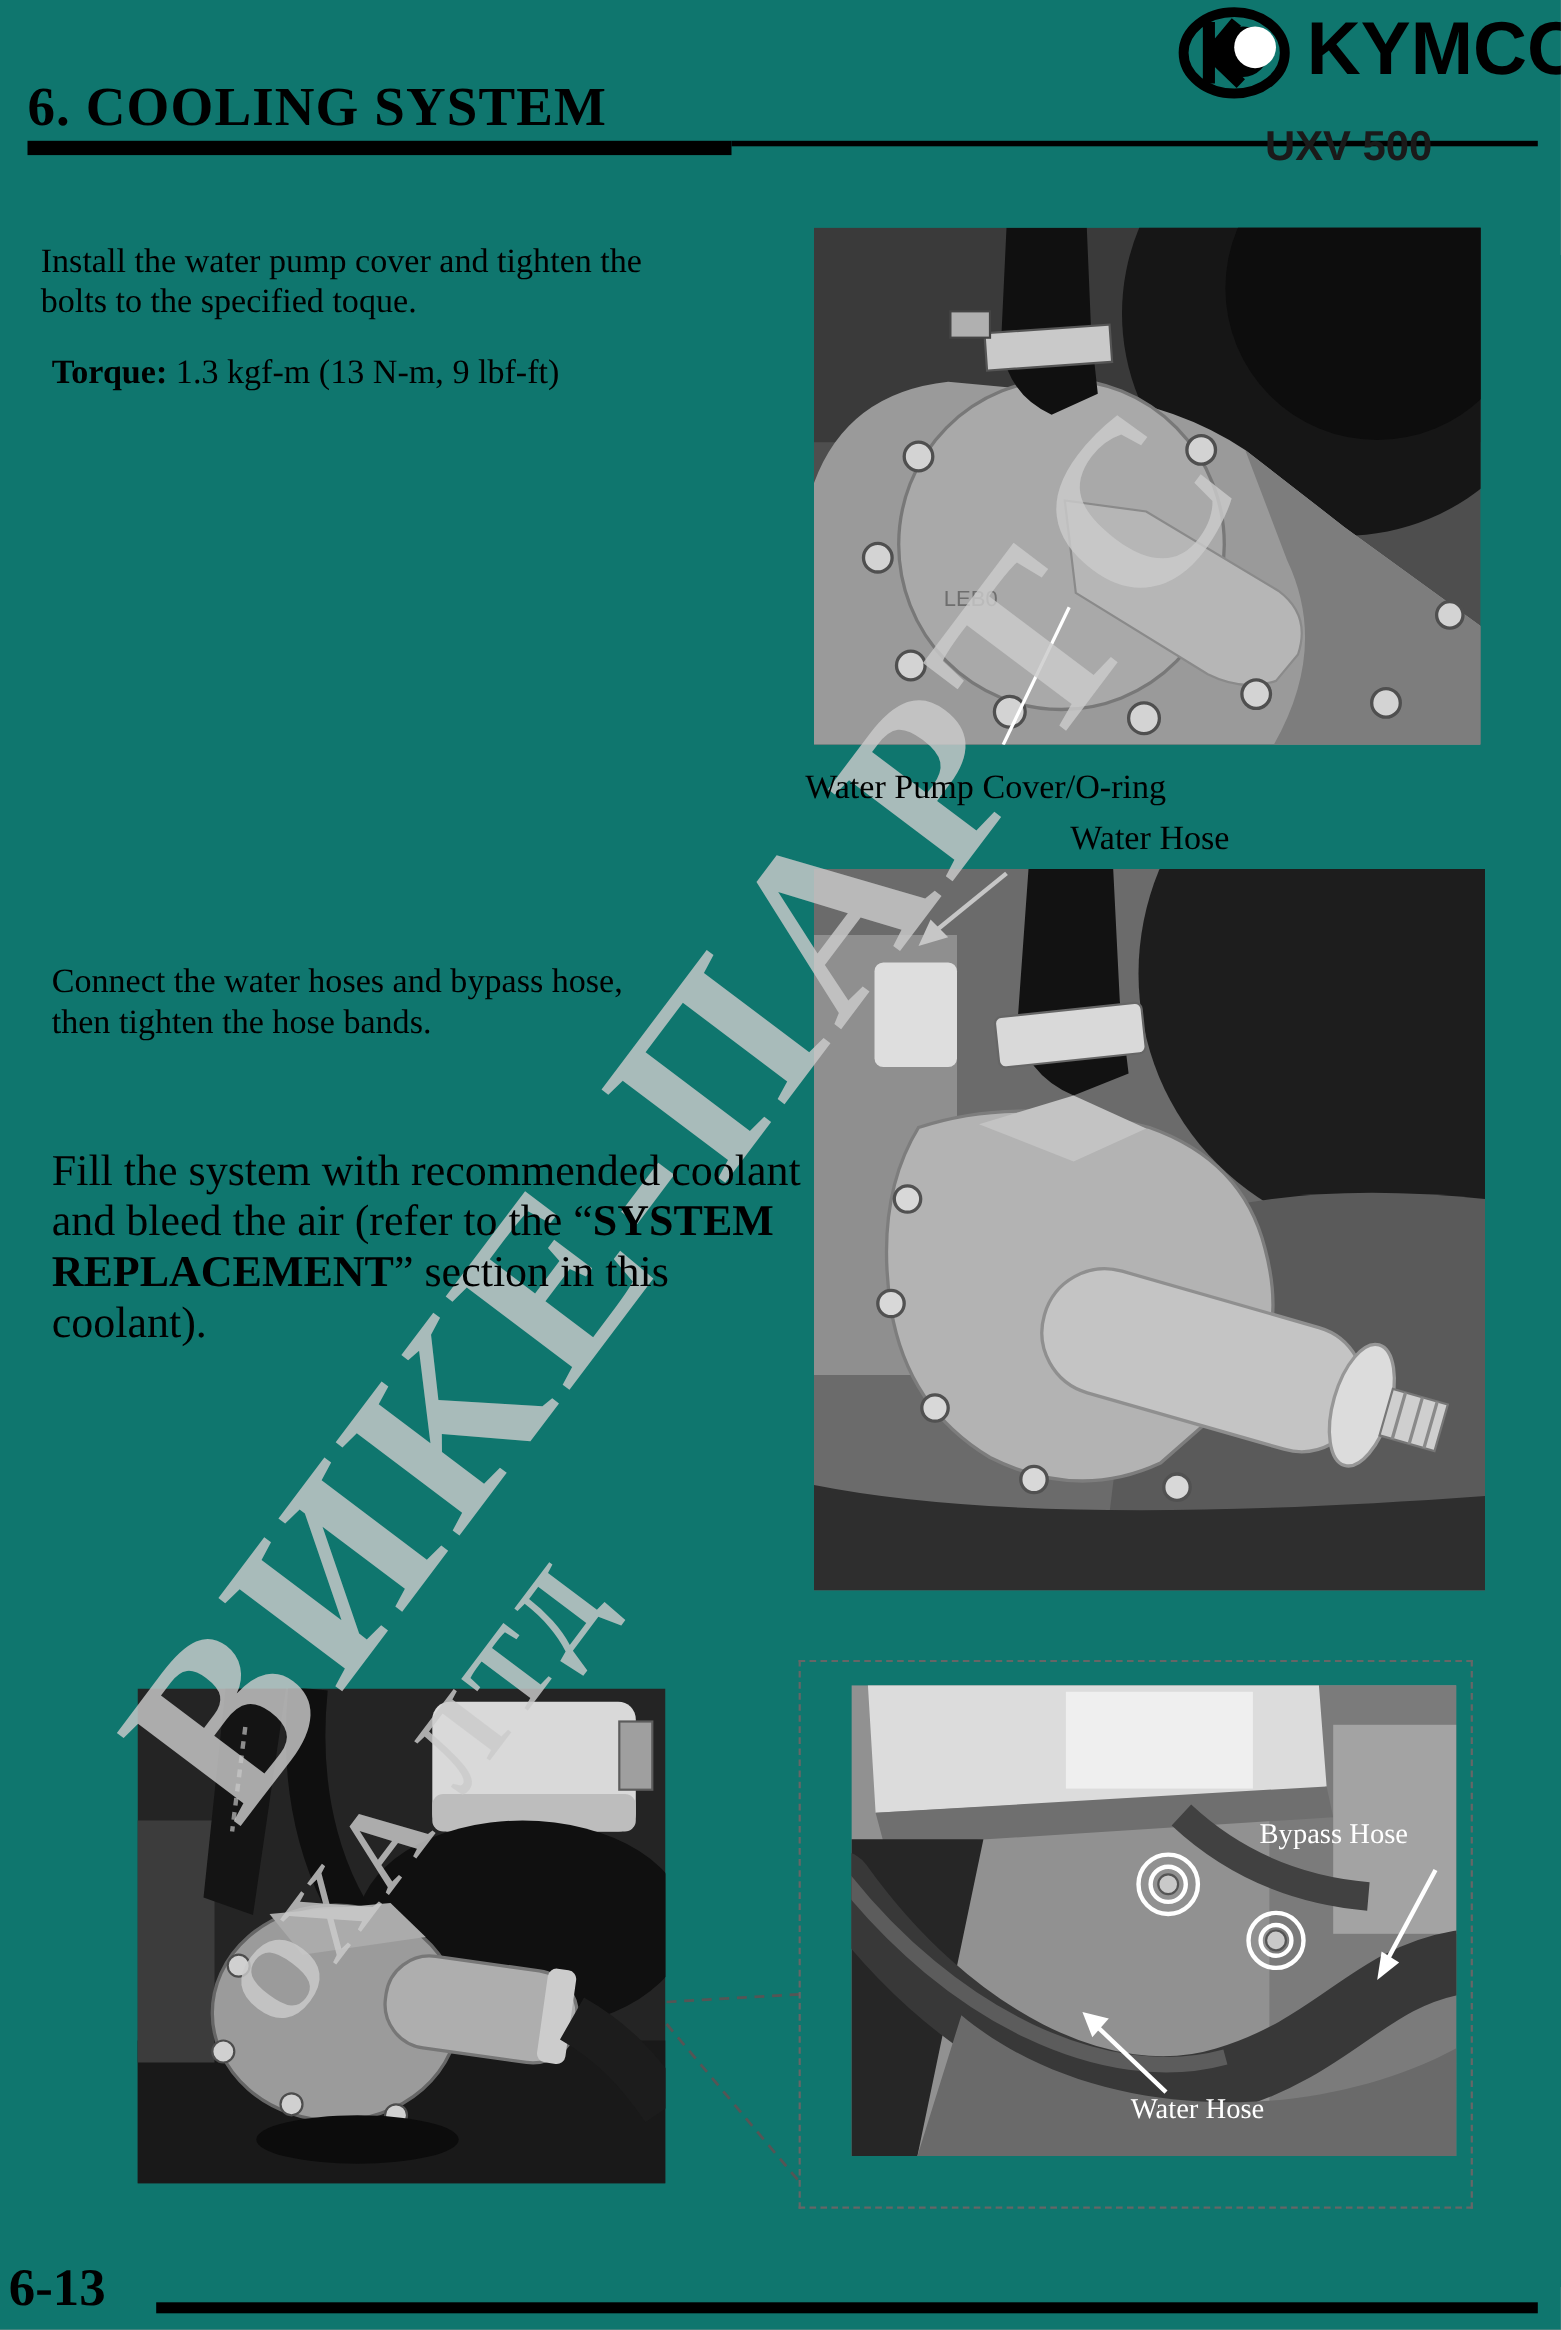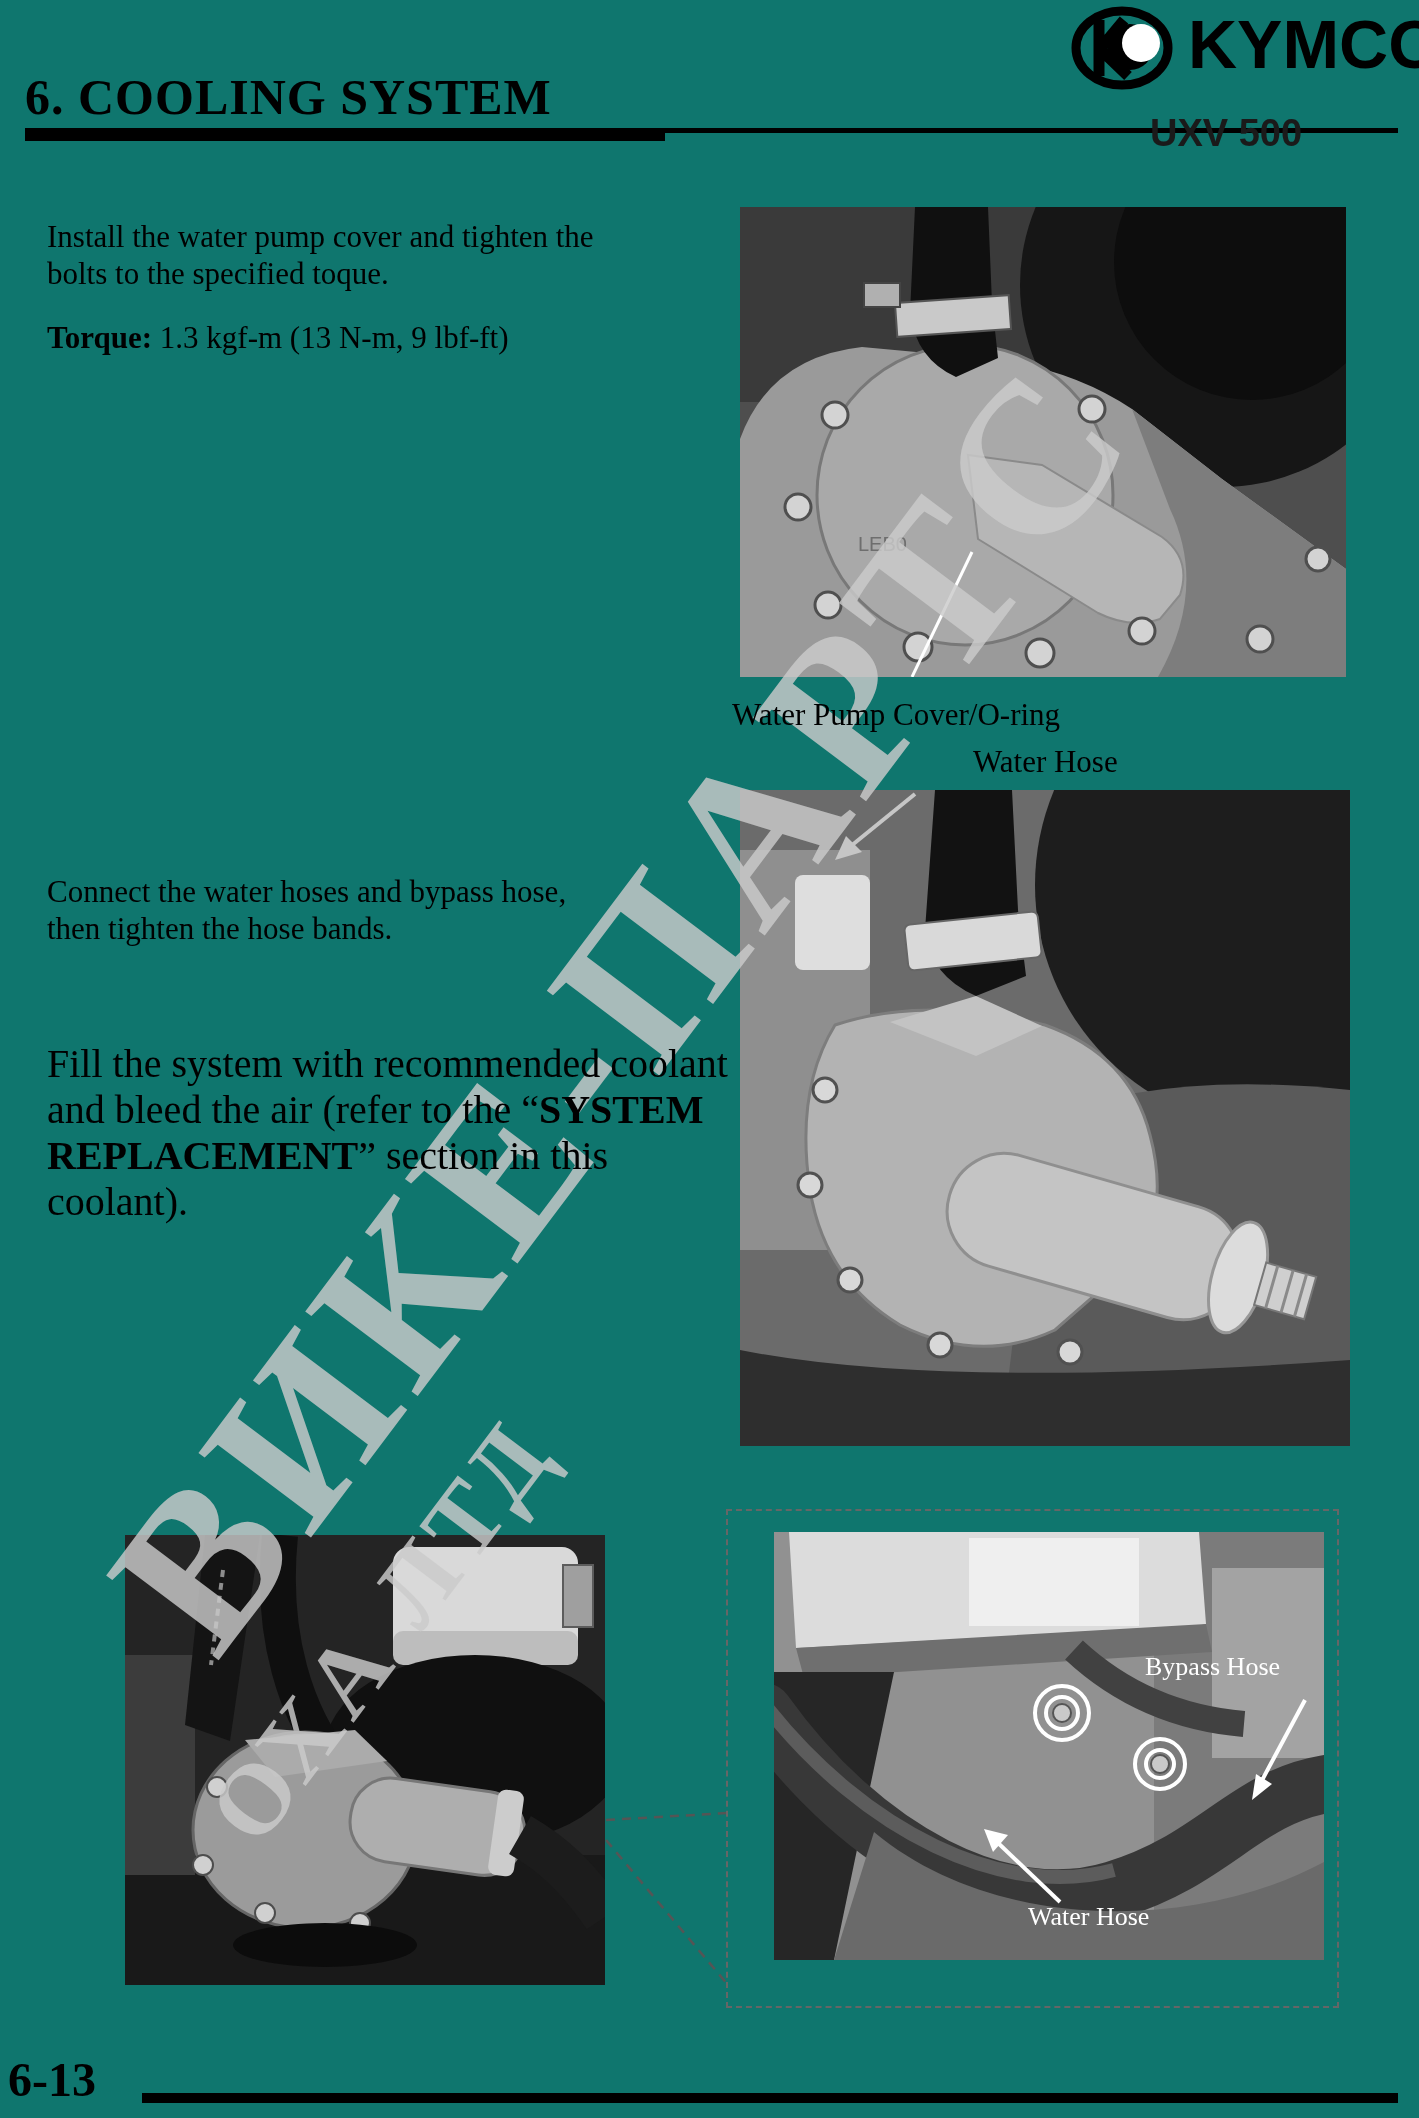--- a/index.html
+++ b/index.html
@@ -9,21 +9,21 @@
   }
   .abs{position:absolute;}
   
   .chapter-title{left:25px;top:68px;font-size:50px;font-weight:bold;letter-spacing:1px;white-space:nowrap;z-index:3;}
   .rule-thick{left:25px;top:128px;width:640px;height:13px;background:#000;z-index:3;}
   .rule-thin{left:665px;top:128px;width:733px;height:5px;background:#000;z-index:3;}
   .brand-text{left:1188px;top:10px;font-family:"Liberation Sans",sans-serif;font-weight:bold;font-size:68px;line-height:1;letter-spacing:0px;z-index:3;}
   .model-text{left:1150px;top:112px;width:266px;font-family:"Liberation Sans",sans-serif;font-weight:bold;font-size:38px;color:#1a1a1a;z-index:3;}
   
   .bodyline{font-size:31px;line-height:37px;white-space:nowrap;z-index:3;}
-  .p1{left:47px;top:218px;}
+  .p1{left:37px;top:218px;}
   .torque{left:47px;top:320px;font-size:31px;white-space:nowrap;z-index:3;}
   .torque b{font-weight:bold;}
   .p2{left:47px;top:873px;}
   .p3{left:47px;top:993px;font-size:40px;line-height:46px;z-index:3;margin-top:48px;}
   .p3 .bold{font-weight:bold;}
   
   .cap{font-size:31px;white-space:nowrap;z-index:4;}
   .wlabel{font-size:26px;color:#fff;white-space:nowrap;z-index:4;}
   
   .ph{position:absolute;z-index:1;display:block;}

